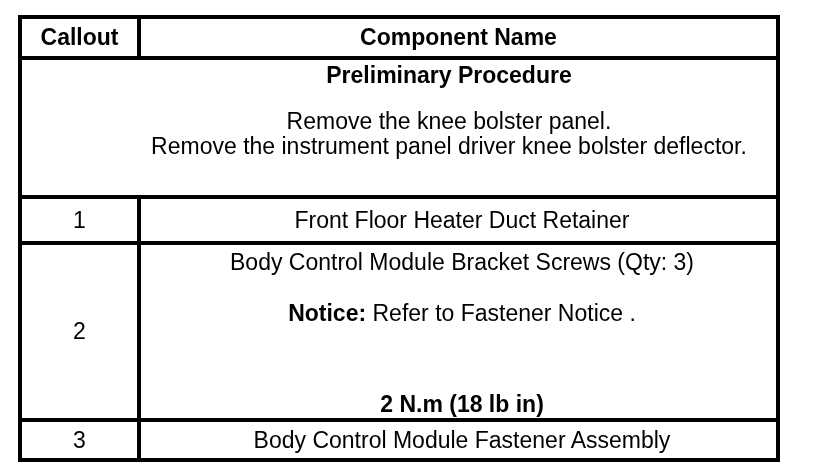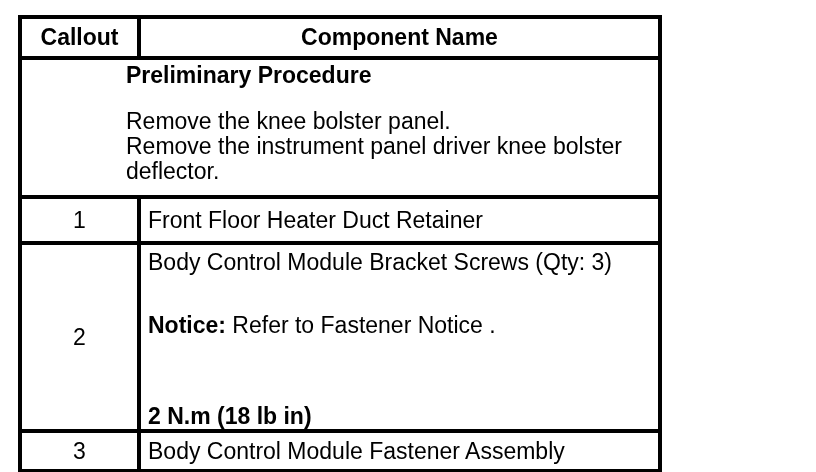--- a/index.html
+++ b/index.html
@@ -9,31 +9,32 @@
     height: 472px;
     background: #ffffff;
     overflow: hidden;
     font-family: "Liberation Sans", sans-serif;
     color: #000000;
   }
   table.doc-table {
     position: absolute;
     left: 18px;
     top: 15px;
-    width: 644px;
+    width: 762px;
     border-collapse: collapse;
     table-layout: fixed;
     font-size: 23px;
     line-height: 25px;
   }
   .doc-table th, .doc-table td {
     border: 4px solid #000000;
     padding: 0;
     vertical-align: middle;
     overflow: hidden;
+    text-align: center;
   }
   .doc-table th {
     font-weight: bold;
     text-align: center;
     height: 37px;
   }
   td.callout-cell { text-align: center; }
   td.prelim-cell {
     height: 132px;
     vertical-align: top;
@@ -42,21 +43,21 @@
   .prelim-title { font-weight: bold; }
   .prelim-steps { margin-top: 21px; }
   tr.row-1 td { height: 42px; }
   tr.row-3 td { height: 36px; }
   td.component-cell { padding-left: 7px; }
   tr.row-2 td { height: 168px; }
   td.row2-component {
     vertical-align: top;
     padding-top: 5px;
   }
-  .notice-line { margin-top: 38px; }
+  .notice-line { margin-top: 26px; }
   .torque-line { margin-top: 66px; font-weight: bold; }
   .bold { font-weight: bold; }
 </style>
 </head>
 <body>
 
 <table class="doc-table">
   <colgroup>
     <col style="width:119px">
     <col>

